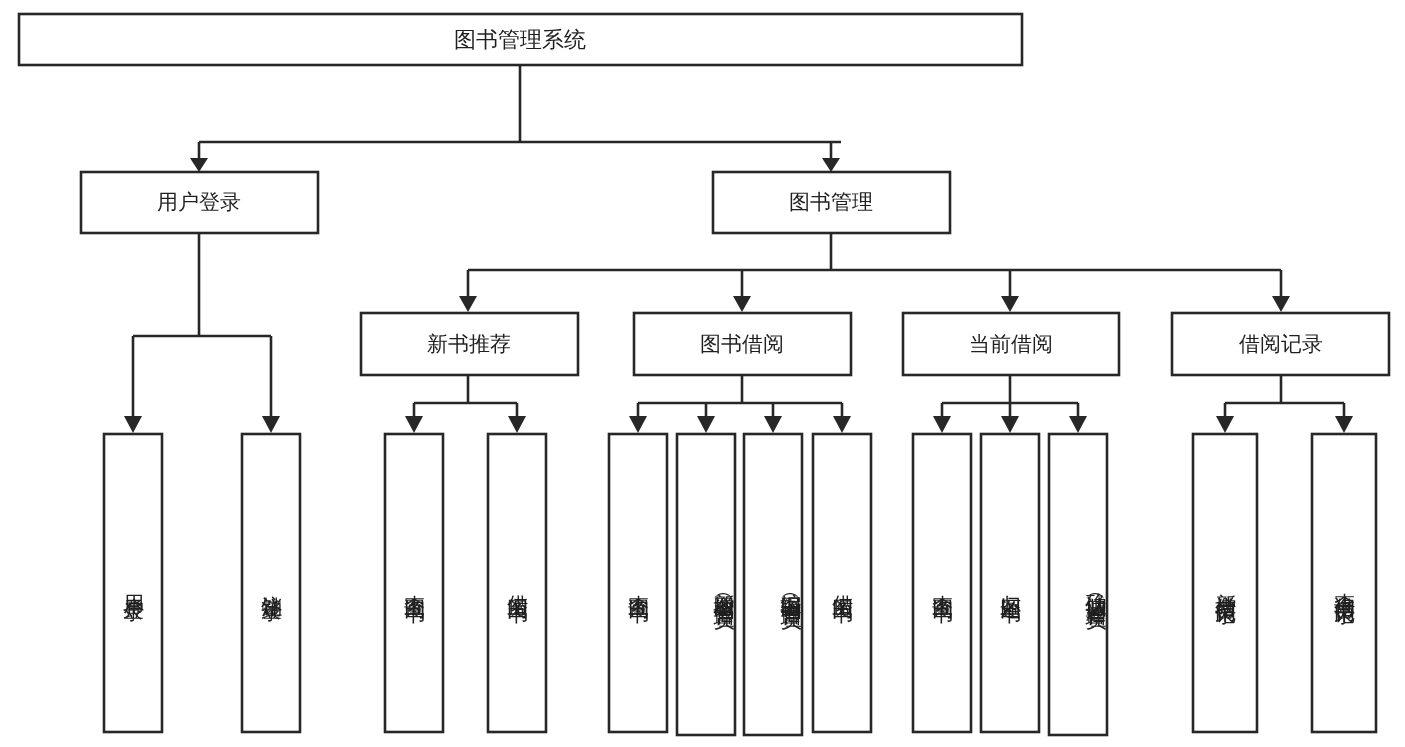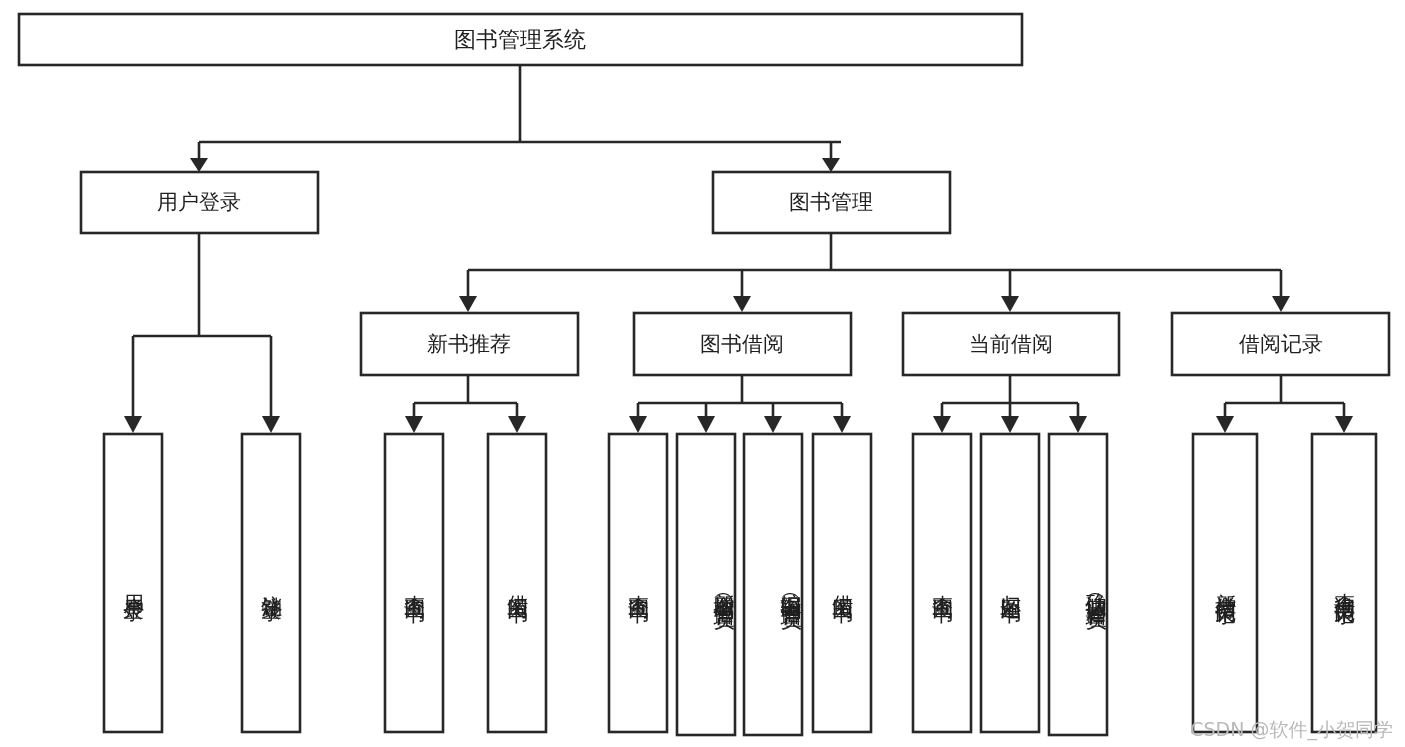--- a/index.html
+++ b/index.html
@@ -231,15 +231,14 @@
   <div class="vlabel" style="left:744px; top:440px; width:58px; height:295px;">编辑图书（管理员）</div>
   <div class="vlabel center-v" style="left:813px; top:434px; width:58px; height:298px;">借阅图书</div>
 
   <div class="vlabel center-v" style="left:913px; top:434px; width:58px; height:298px;">查询图书</div>
   <div class="vlabel center-v" style="left:981px; top:434px; width:58px; height:298px;">归还图书</div>
   <div class="vlabel" style="left:1049px; top:440px; width:58px; height:295px;">确认归还（管理员）</div>
 
   <div class="vlabel center-v" style="left:1193px; top:434px; width:64px; height:298px;">新增借阅记录</div>
   <div class="vlabel center-v" style="left:1312px; top:434px; width:64px; height:298px;">查询借阅记录</div>
 
-  <div class="watermark">CSDN @软件_小贺同学</div>
 
 </div>
 
 </body></html>

